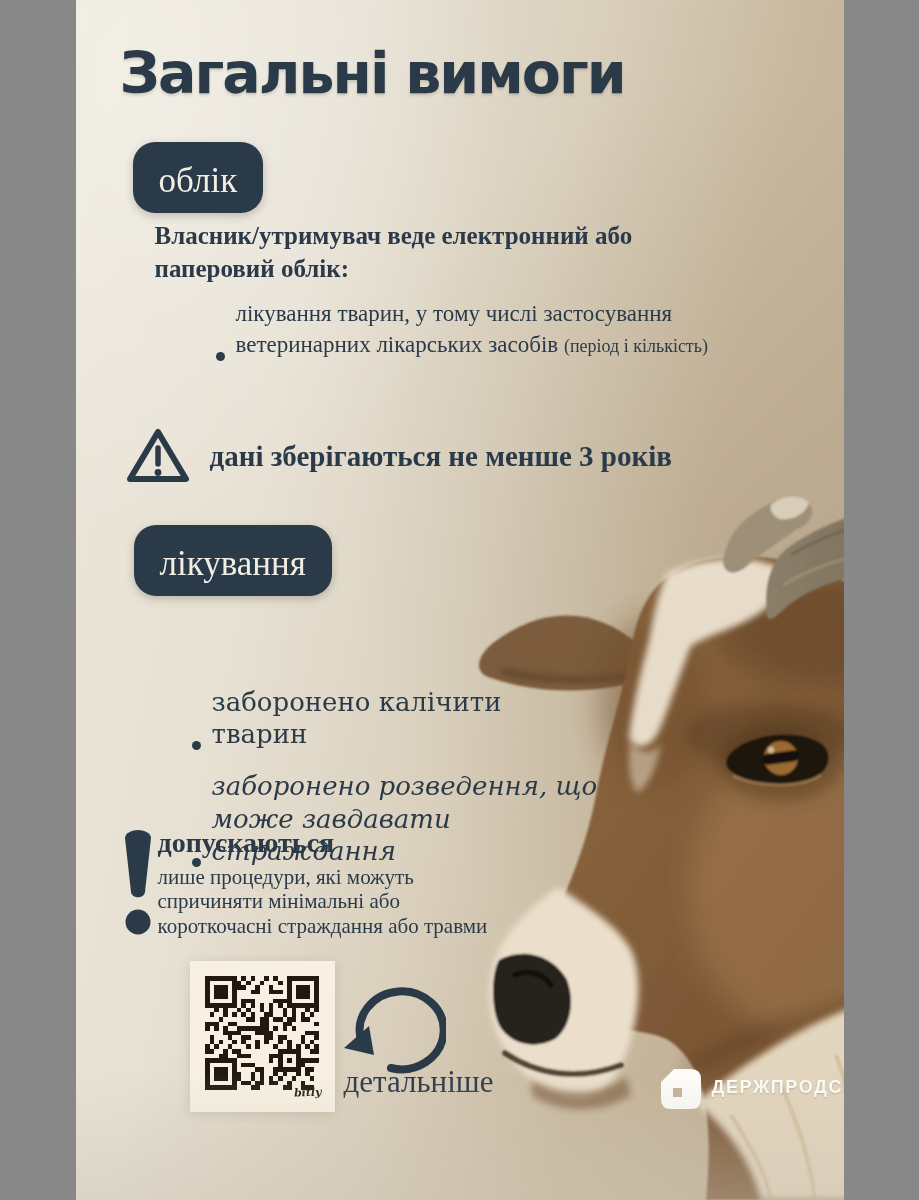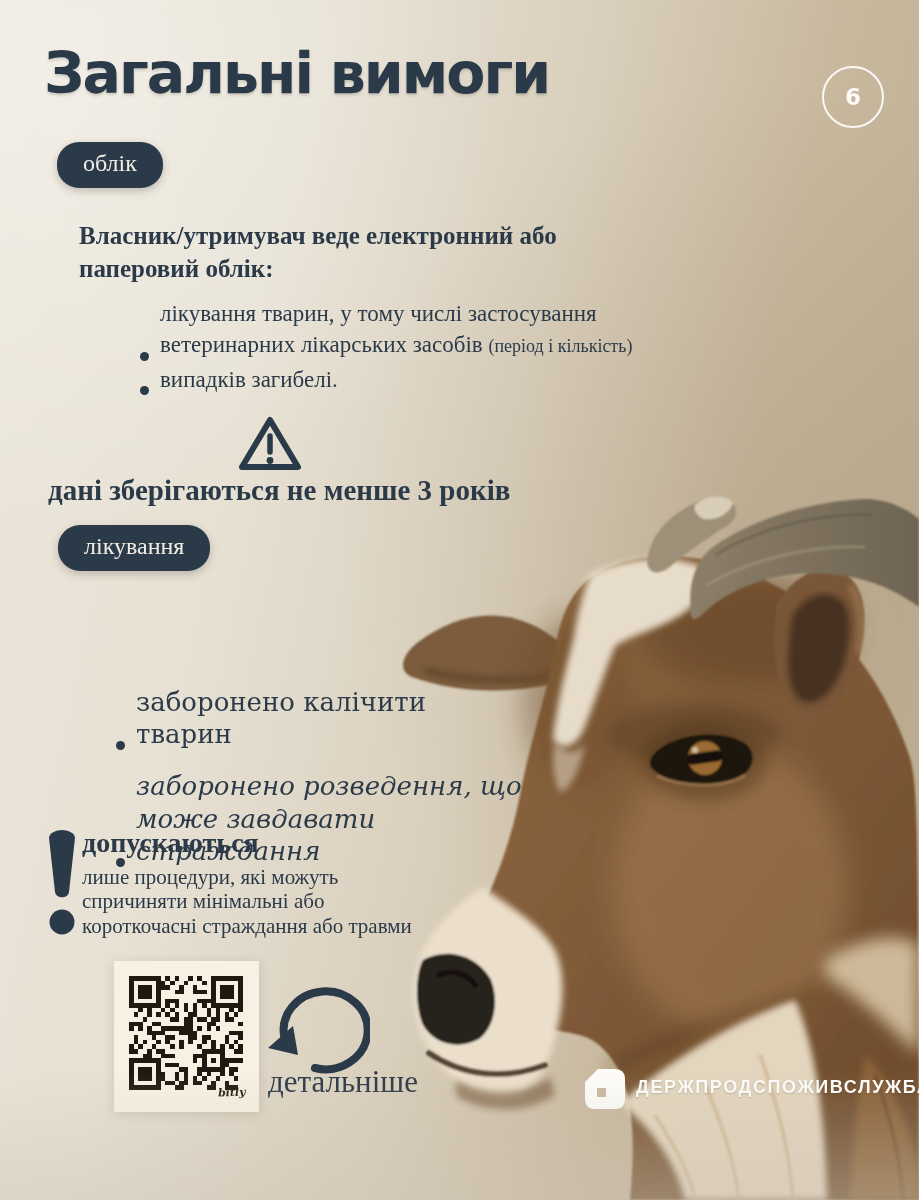--- a/index.html
+++ b/index.html
@@ -1,21 +1,21 @@
 <!DOCTYPE html>
 <html style="--navy: #2b3a49; --badge-bg: #2b3a49; --text-light: #f3eee4; --bg-light: #ebe6da; --bg-tan: #c2b298; --qr-dark: #201811;"><head>
 <meta charset="utf-8">
 <style>
   :root{
     --navy:#2b3a49; --badge-bg:#2b3a49; --text-light:#f3eee4;
     --bg-light:#ebe6da; --bg-tan:#c2b298; --qr-dark:#201811;
   }
   html,body{margin:0;padding:0;background:#888;}
   #canvas{
-    position:relative;width:919px;height:1200px;margin:0 auto;
+    position:relative;width:768px;height:1200px;margin:0 auto;
     overflow:hidden;font-family:"Liberation Serif",serif;
     background:linear-gradient(102deg,#ece7db 0%,#e7e1d4 28%,#d9cfbc 52%,#c8b89e 72%,#c0b095 88%,#c4b49a 100%);
   }
   .bg-vignette{position:absolute;inset:0;pointer-events:none;
     background:radial-gradient(90% 70% at 8% 6%, rgba(255,255,255,0.35) 0%, rgba(255,255,255,0) 55%),
                radial-gradient(70% 55% at 85% 45%, rgba(140,118,88,0.18) 0%, rgba(140,118,88,0) 70%);}
   .bg-fog{position:absolute;left:0;right:0;bottom:0;height:130px;pointer-events:none;
     background:linear-gradient(to bottom, rgba(214,206,191,0) 0%, rgba(206,197,181,0.45) 100%);}
   .abs{position:absolute;}
 
@@ -26,38 +26,38 @@
     text-shadow:0 2px 3px rgba(40,40,30,0.18);
   }
   .page-circle{
     left:822px;top:66px;width:62px;height:62px;border-radius:50%;
     border:2.5px solid rgba(255,255,255,0.92);box-sizing:border-box;
     display:flex;align-items:center;justify-content:center;
     color:#fdfcf8;font-family:"DejaVu Sans",sans-serif;font-weight:bold;font-size:23px;
   }
   .badge{
     background:var(--badge-bg);color:var(--text-light);
-    border-radius:22px;padding:8px 26px 12px 26px;
-    font-size:24px;line-height:1.1;box-shadow:0 3px 8px rgba(50,45,35,0.25);
+    border-radius:22px;padding:20px 26px 12px 26px;
+    font-size:35px;line-height:1.1;box-shadow:0 3px 8px rgba(50,45,35,0.25);
   }
   .badge-oblik{left:57px;top:142px;}
   .badge-bans{left:58px;top:525px;}
 
   .intro{
     left:79px;top:220px;width:600px;color:var(--navy);
     font-weight:bold;font-size:25px;line-height:1.3;
   }
   .b-row{display:flex;align-items:flex-end;}
   .dot{flex:0 0 auto;width:9px;height:9px;border-radius:50%;background:var(--navy);margin:11px 11px 0 0;}
   .rec-bullets{left:140px;top:298px;width:580px;color:var(--navy);}
   .rec-bullets .b-text{font-size:23px;line-height:1.36;max-width:548px;}
   .note{font-size:18px;}
   .rec-row2{margin-top:3px;}
 
-  .warn-row{left:48px;top:414px;display:flex;align-items:center;flex-direction:column;}
+  .warn-row{left:48px;top:426px;display:flex;align-items:center;}
   .warn-icon{flex:0 0 auto;margin-right:18px;}
   .warn-text{color:var(--navy);font-weight:bold;font-size:29px;white-space:nowrap;}
 
   .ban-bullets{left:116px;top:686px;color:var(--navy);font-family:"DejaVu Serif",serif;}
   .ban-bullets .dot{margin-top:13px;}
   .ban-bullets .b-text{font-size:26px;line-height:1.24;}
   .ban-b1 .b-text{max-width:310px;}
   .ban-b2 .b-text{max-width:430px;font-style:italic;}
   .ban-b2{margin-top:20px;}
 
@@ -175,24 +175,20 @@
   </div>
   <div class="abs intro">Власник/утримувач веде електронний або паперовий облік:</div>
 
   <div class="abs rec-bullets">
     <div class="b-row">
       <span class="dot"></span>
       <div class="b-text">
         <span>лікування тварин, у тому числі застосування ветеринарних лікарських засобів</span>
         <span class="note">(період і кількість)</span>
       </div>
-    </div>
-    <div class="b-row rec-row2">
-      <span class="dot"></span>
-      <div class="b-text">випадків загибелі.</div>
     </div>
   </div>
 
   <div class="abs warn-row">
     <svg class="warn-icon" width="68" height="60" viewBox="0 0 68 60">
       <path d="M34 6 L62 53 L6 53 Z" fill="none" stroke="#2b3a49" stroke-width="6" stroke-linejoin="round"></path>
       <line x1="34" y1="22" x2="34" y2="38" stroke="#2b3a49" stroke-width="5.5" stroke-linecap="round"></line>
       <circle cx="34" cy="46.5" r="3.4" fill="#2b3a49"></circle>
     </svg>
     <div class="warn-text">дані зберігаються не менше 3 років</div>

